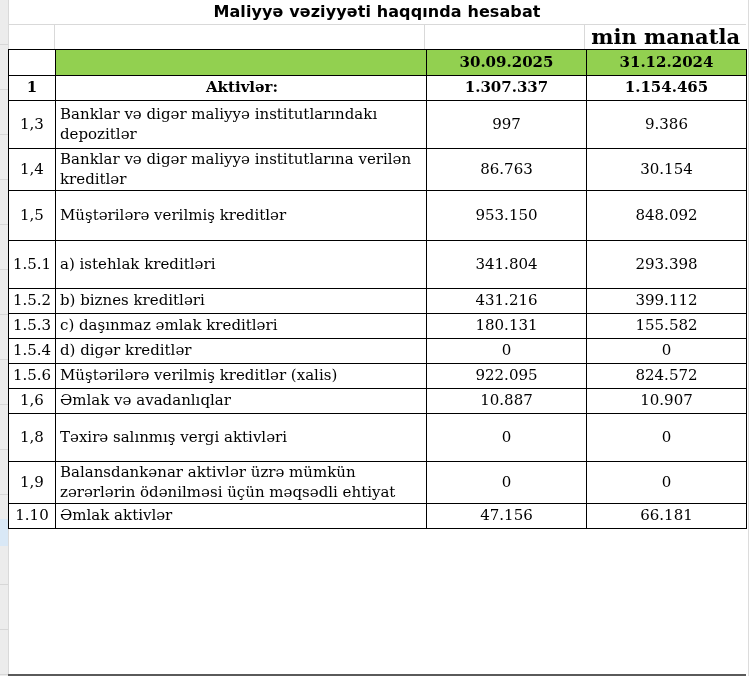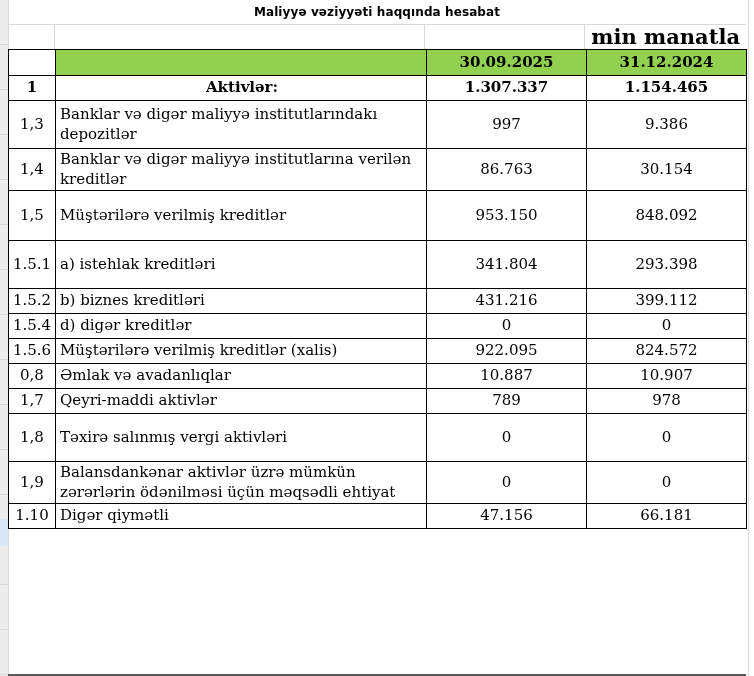--- a/index.html
+++ b/index.html
@@ -27,21 +27,21 @@
     background: #dcdcdc;
   }
   .next-row-edge {
     position: absolute; left: 8px; top: 674px; width: 738px; height: 2px;
     background: #5a5a5a;
   }
   .content { position: absolute; left: 8px; top: 0; width: 738px; }
   .title-row {
     height: 24px; line-height: 24px; text-align: center;
     font-family: "DejaVu Sans", "Liberation Sans", sans-serif;
-    font-weight: bold; font-size: 12px;
+    font-weight: bold; font-size: 16px;
     border-bottom: 1px solid #d9d9d9;
     letter-spacing: 0.1px;
   }
   .unit-row {
     position: relative; height: 24px; line-height: 24px;
     text-align: right; font-weight: bold; font-size: 21px;
     padding-right: 6px; box-sizing: border-box;
   }
   .unit-row .vline {
     position: absolute; top: 0; bottom: 0; width: 1px; background: #d9d9d9;
@@ -141,57 +141,57 @@
             <td class="c-val">341.804</td>
             <td class="c-val">293.398</td>
           </tr>
           <tr>
             <td class="c-no">1.5.2</td>
             <td class="c-label">b) biznes kreditləri</td>
             <td class="c-val">431.216</td>
             <td class="c-val">399.112</td>
           </tr>
           <tr>
+            <td class="c-no">1.5.3</td>
+            <td class="c-label">c) daşınmaz əmlak kreditləri</td>
+            <td class="c-val">180.131</td>
+            <td class="c-val">155.582</td>
+          </tr>
+          <tr>
             <td class="c-no">1.5.4</td>
             <td class="c-label">d) digər kreditlər</td>
             <td class="c-val">0</td>
             <td class="c-val">0</td>
           </tr>
           <tr>
             <td class="c-no">1.5.6</td>
             <td class="c-label">Müştərilərə verilmiş kreditlər (xalis)</td>
             <td class="c-val">922.095</td>
             <td class="c-val">824.572</td>
           </tr>
           <tr>
-            <td class="c-no">0,8</td>
+            <td class="c-no">1,6</td>
             <td class="c-label">Əmlak və avadanlıqlar</td>
             <td class="c-val">10.887</td>
             <td class="c-val">10.907</td>
-          </tr>
-          <tr>
-            <td class="c-no">1,7</td>
-            <td class="c-label">Qeyri-maddi aktivlər</td>
-            <td class="c-val">789</td>
-            <td class="c-val">978</td>
           </tr>
           <tr>
             <td class="c-no">1,8</td>
             <td class="c-label">Təxirə salınmış vergi aktivləri</td>
             <td class="c-val">0</td>
             <td class="c-val">0</td>
           </tr>
           <tr>
             <td class="c-no">1,9</td>
             <td class="c-label">Balansdankənar aktivlər üzrə mümkün zərərlərin ödənilməsi üçün məqsədli ehtiyat</td>
             <td class="c-val">0</td>
             <td class="c-val">0</td>
           </tr>
           <tr>
             <td class="c-no">1.10</td>
-            <td class="c-label">Digər qiymətli</td>
+            <td class="c-label">Əmlak aktivlər</td>
             <td class="c-val">47.156</td>
             <td class="c-val">66.181</td>
           </tr>
         </tbody>
     </table>
   </div>
 </div>
 
 </body></html>

